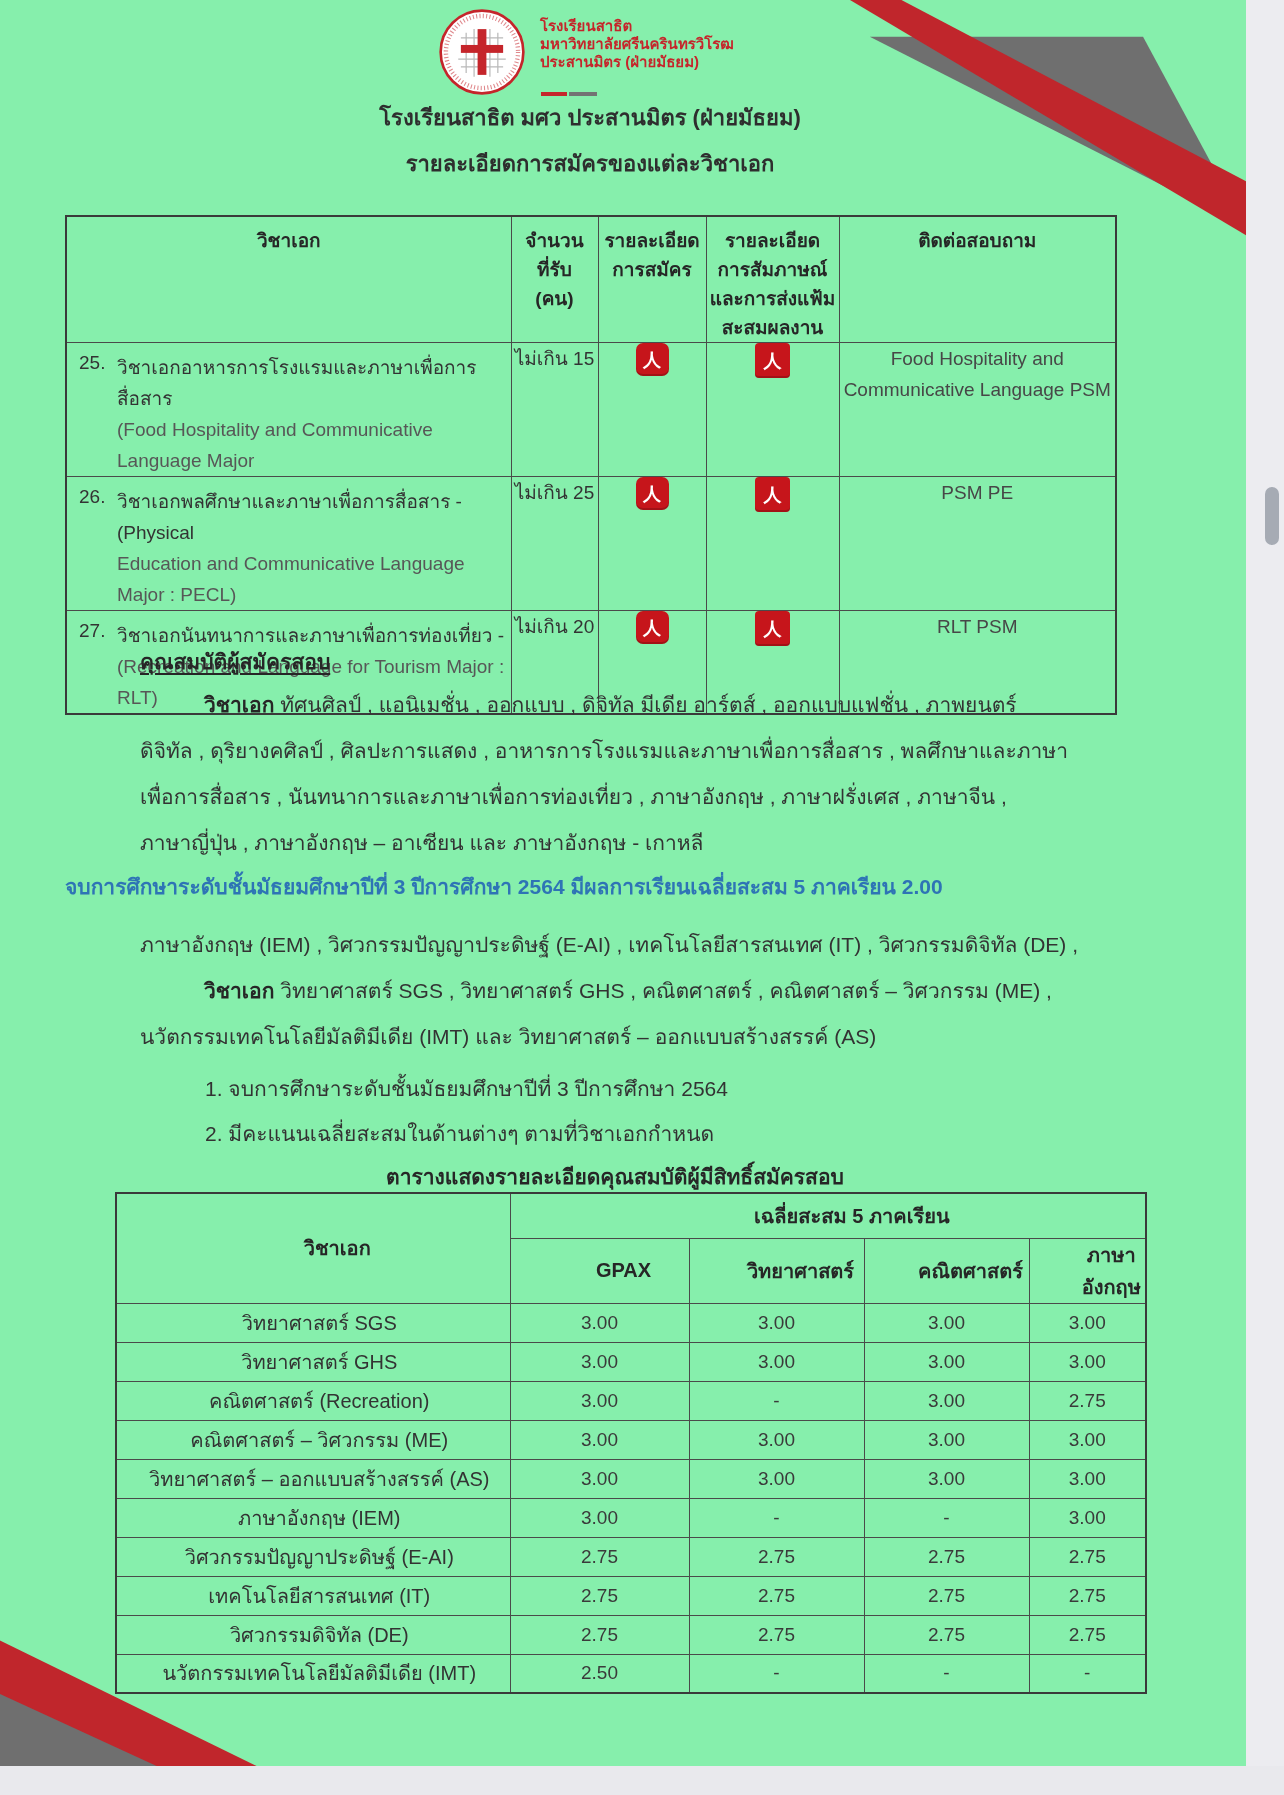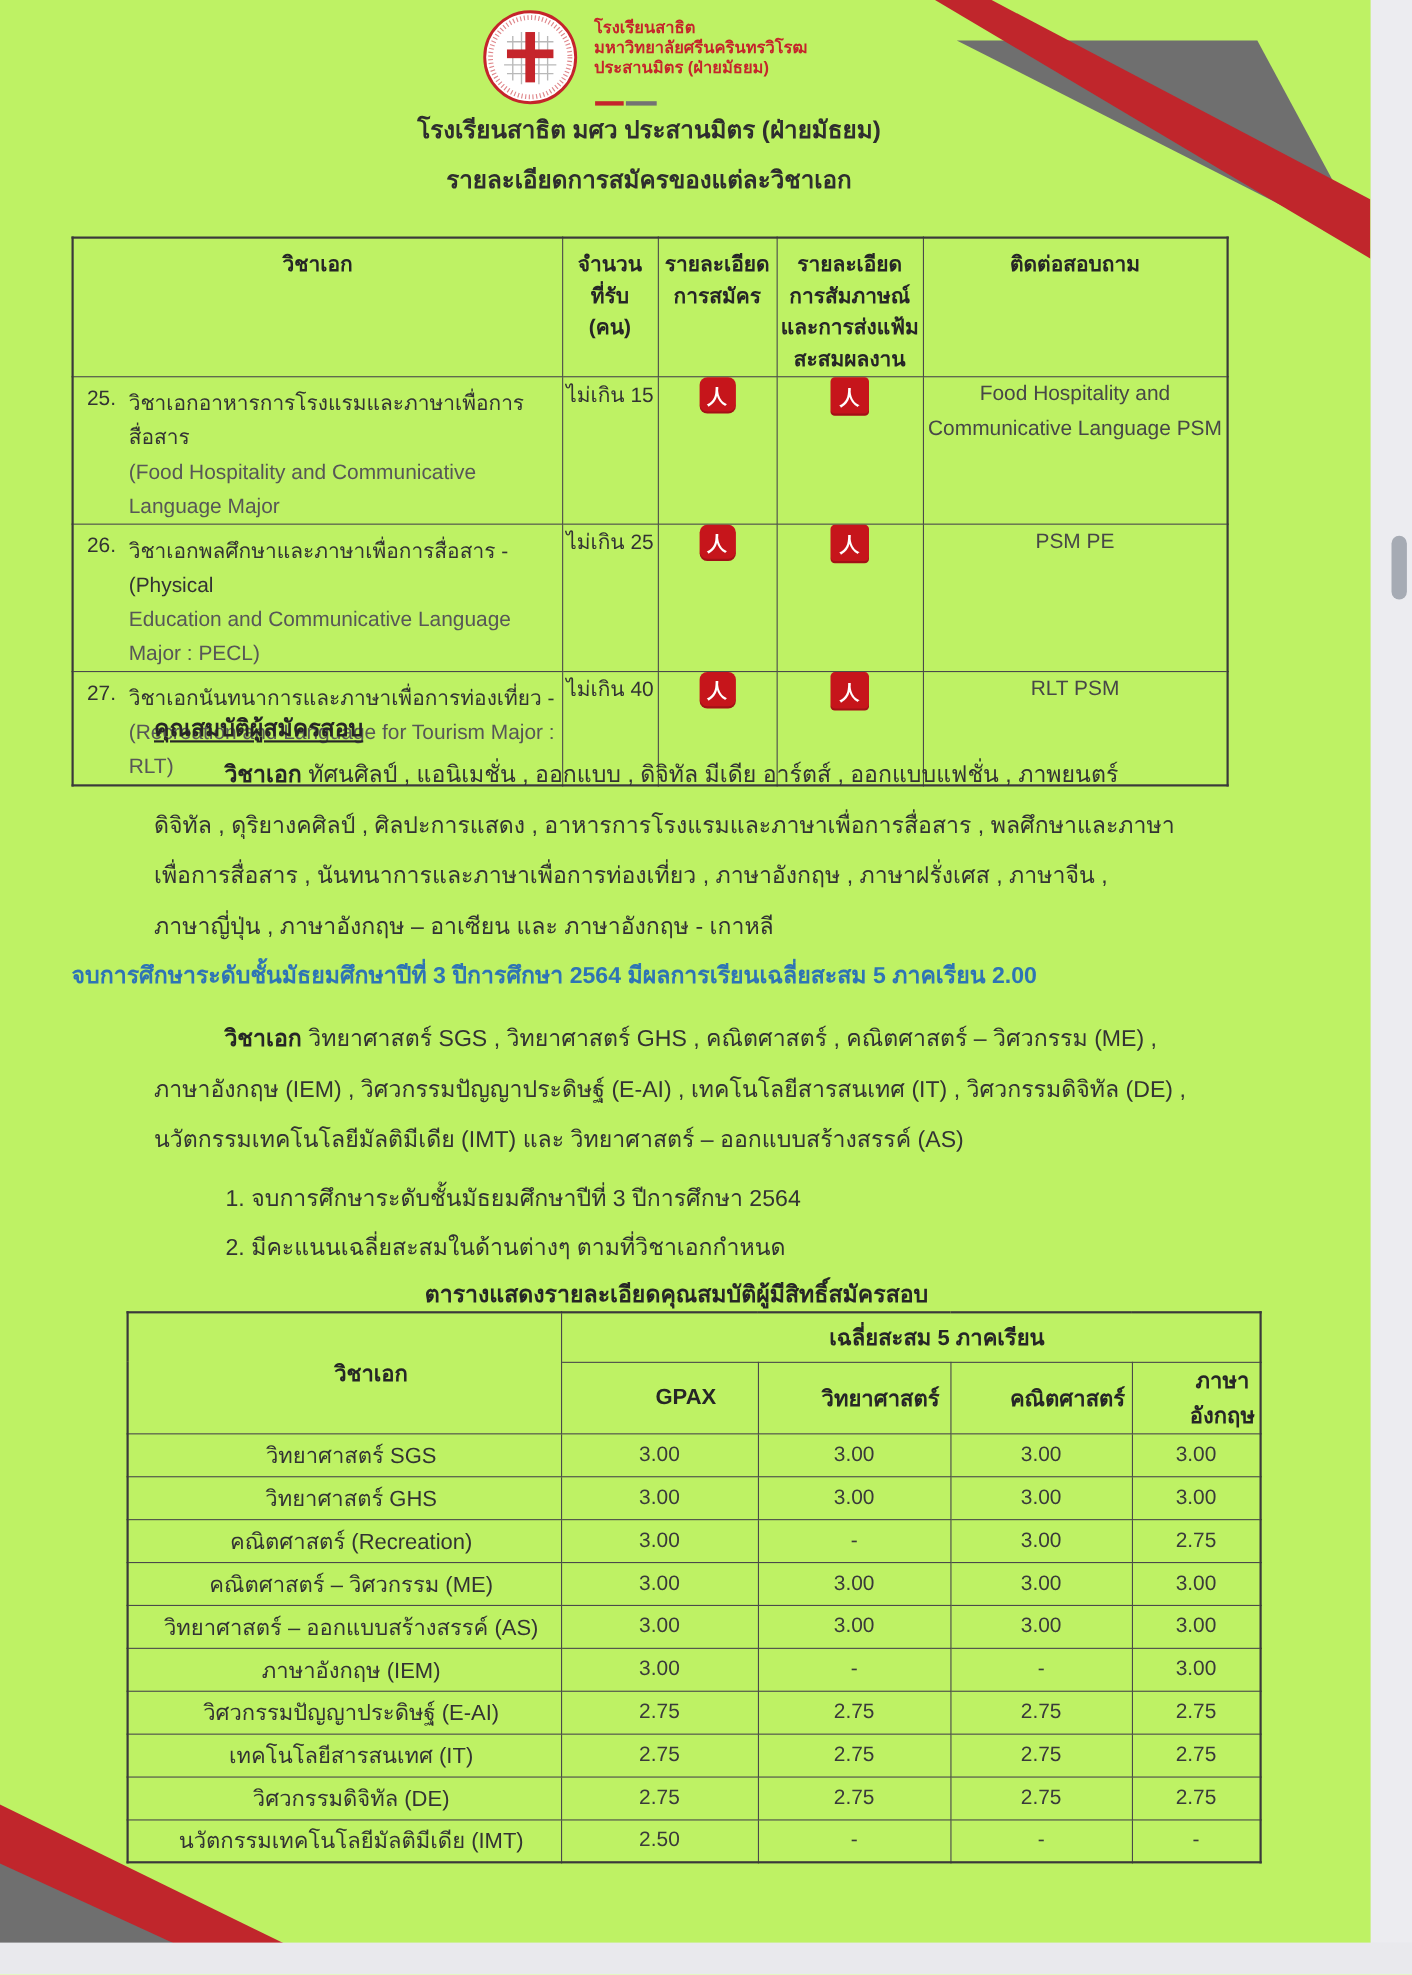--- a/index.html
+++ b/index.html
@@ -1,16 +1,16 @@
 <!DOCTYPE html>
 <html><head>
 <meta charset="utf-8">
 <style>
   html,body{margin:0;padding:0;background:#ffffff;}
-  .screen{position:relative;width:1284px;height:1795px;overflow:hidden;background:#bef264;
+  .screen{position:relative;width:1284px;height:1795px;overflow:hidden;background:#86efac;
           font-family:"Liberation Sans", sans-serif;color:#303030;}
 
   
   .deco{position:absolute;}
   .deco-tr{left:850px;top:0;width:396px;height:245px;}
   .deco-tr .gray{position:absolute;inset:0;background:#6f6f6f;
       clip-path:polygon(5% 15%,74% 15%,100% 93%);}
   .deco-tr .red{position:absolute;inset:0;background:#c0262c;
       clip-path:polygon(0 0,13% 0,100% 74%,100% 96%);}
   .deco-bl{left:0;top:1545px;width:290px;height:233px;}
@@ -189,21 +189,21 @@
         <td class="contact-cell">PSM PE</td>
       </tr>
       <tr>
         <td class="major-cell">
           <span class="row-no">27.</span>
           <div class="major-lines">
             <div>วิชาเอกนันทนาการและภาษาเพื่อการท่องเที่ยว  -</div>
             <div class="major-en">(Recreation and Language for Tourism Major : RLT)</div>
           </div>
         </td>
-        <td class="quota-cell">ไม่เกิน 40</td>
+        <td class="quota-cell">ไม่เกิน 20</td>
         <td class="icon-cell">
           <span class="pdf">人</span>
         </td>
         <td class="icon-cell">
           <span class="pdf v2">人</span>
         </td>
         <td class="contact-cell">RLT PSM</td>
       </tr>
     </tbody>
   </table>
@@ -213,22 +213,22 @@
   <div class="para para1">
     <div><span class="indent"></span><span class="p-label">วิชาเอก</span> <span>ทัศนศิลป์ , แอนิเมชั่น , ออกแบบ , ดิจิทัล มีเดีย อาร์ตส์ , ออกแบบแฟชั่น ,  ภาพยนตร์</span></div>
     <div>ดิจิทัล , ดุริยางคศิลป์ , ศิลปะการแสดง ,  อาหารการโรงแรมและภาษาเพื่อการสื่อสาร , พลศึกษาและภาษา</div>
     <div>เพื่อการสื่อสาร , นันทนาการและภาษาเพื่อการท่องเที่ยว , ภาษาอังกฤษ , ภาษาฝรั่งเศส , ภาษาจีน ,</div>
     <div>ภาษาญี่ปุ่น , ภาษาอังกฤษ – อาเซียน และ ภาษาอังกฤษ - เกาหลี</div>
   </div>
 
   <div class="blue-note">จบการศึกษาระดับชั้นมัธยมศึกษาปีที่ 3 ปีการศึกษา 2564 มีผลการเรียนเฉลี่ยสะสม 5 ภาคเรียน 2.00</div>
 
   <div class="para para2">
+    <div>ภาษาอังกฤษ (IEM) , วิศวกรรมปัญญาประดิษฐ์ (E-AI) , เทคโนโลยีสารสนเทศ (IT) , วิศวกรรมดิจิทัล (DE)  ,</div>
     <div><span class="indent"></span><span class="p-label">วิชาเอก</span> <span>วิทยาศาสตร์ SGS , วิทยาศาสตร์ GHS , คณิตศาสตร์ , คณิตศาสตร์ – วิศวกรรม (ME) ,</span></div>
-    <div>ภาษาอังกฤษ (IEM) , วิศวกรรมปัญญาประดิษฐ์ (E-AI) , เทคโนโลยีสารสนเทศ (IT) , วิศวกรรมดิจิทัล (DE)  ,</div>
     <div>นวัตกรรมเทคโนโลยีมัลติมีเดีย (IMT) และ วิทยาศาสตร์ – ออกแบบสร้างสรรค์ (AS)</div>
   </div>
 
   <div class="num-item item1">1. จบการศึกษาระดับชั้นมัธยมศึกษาปีที่ 3 ปีการศึกษา 2564</div>
   <div class="num-item item2">2. มีคะแนนเฉลี่ยสะสมในด้านต่างๆ ตามที่วิชาเอกกำหนด</div>
 
   <div class="t2-title">ตารางแสดงรายละเอียดคุณสมบัติผู้มีสิทธิ์สมัครสอบ</div>
 
   <table class="t2">
     <colgroup>

